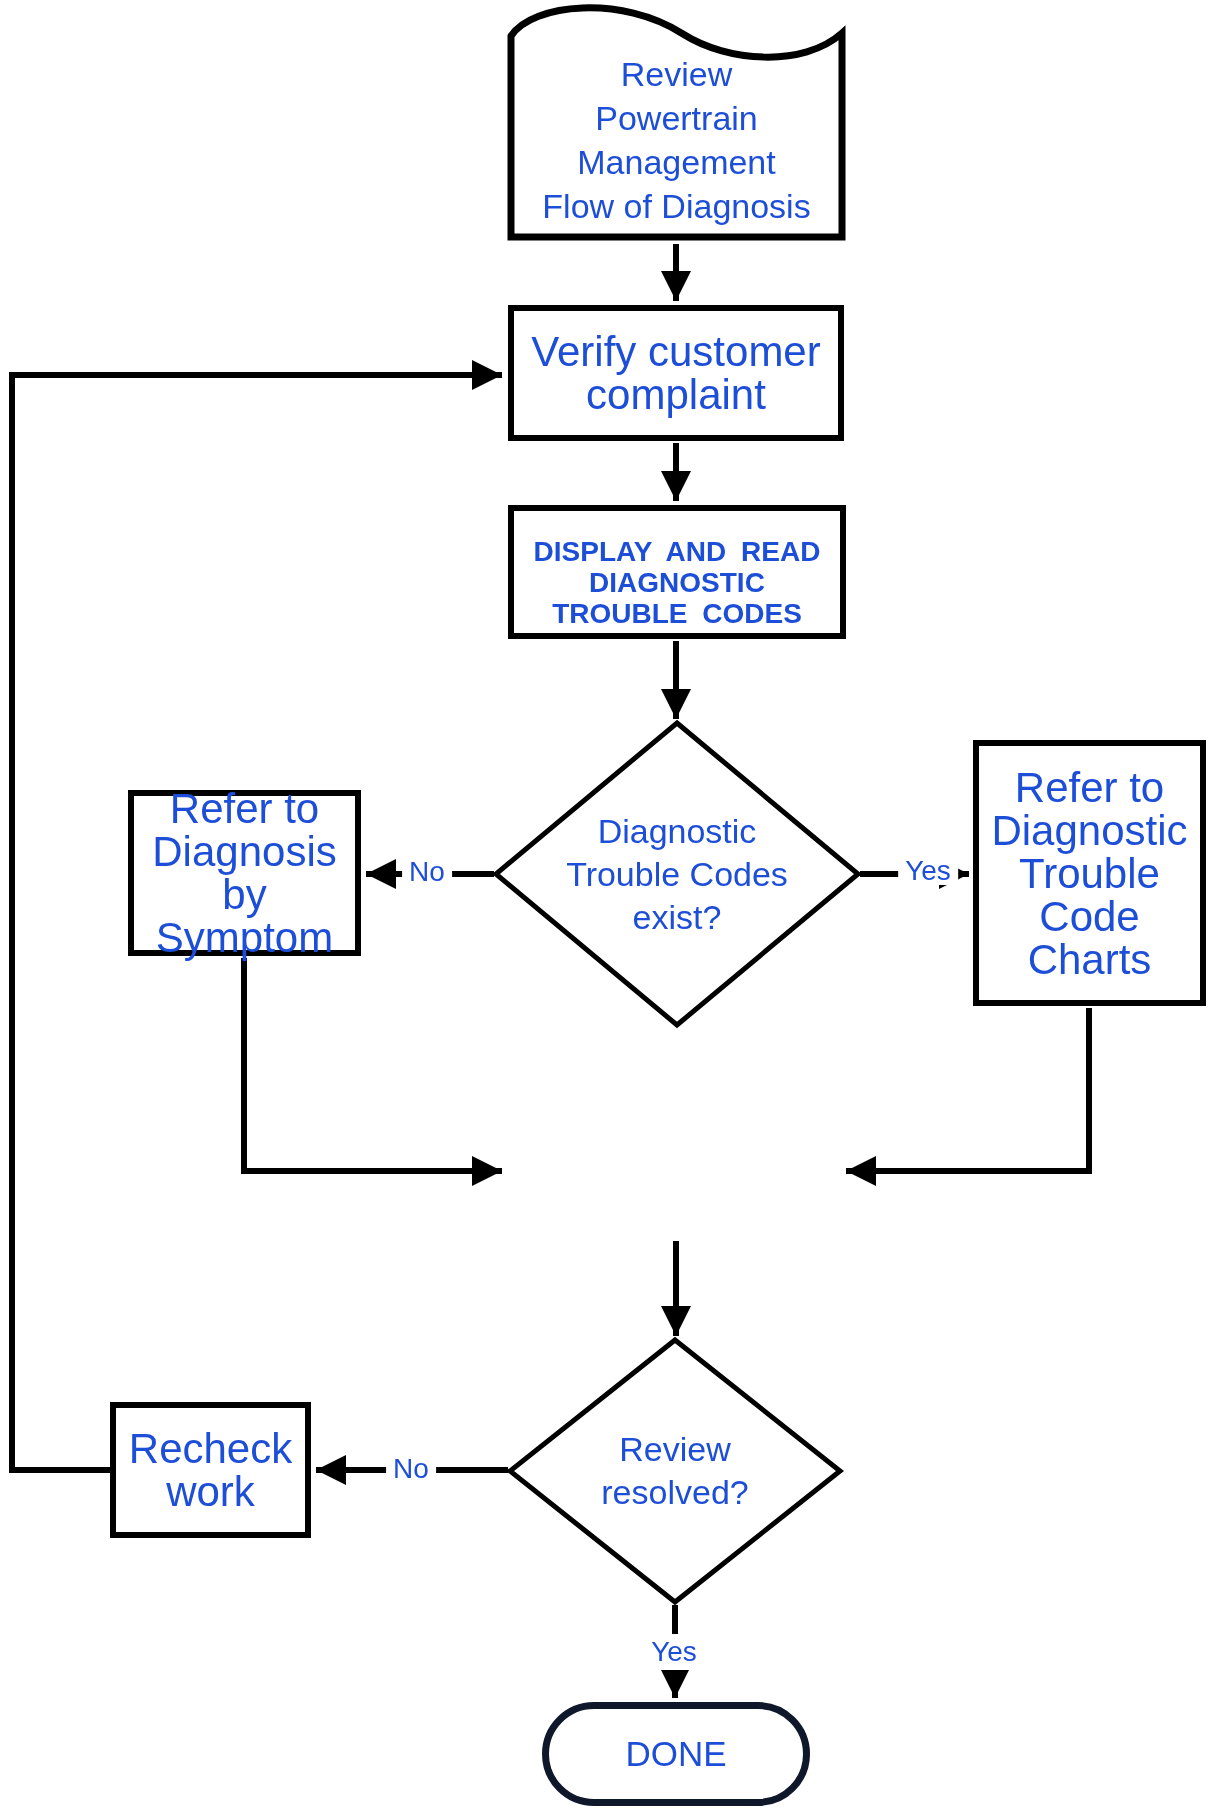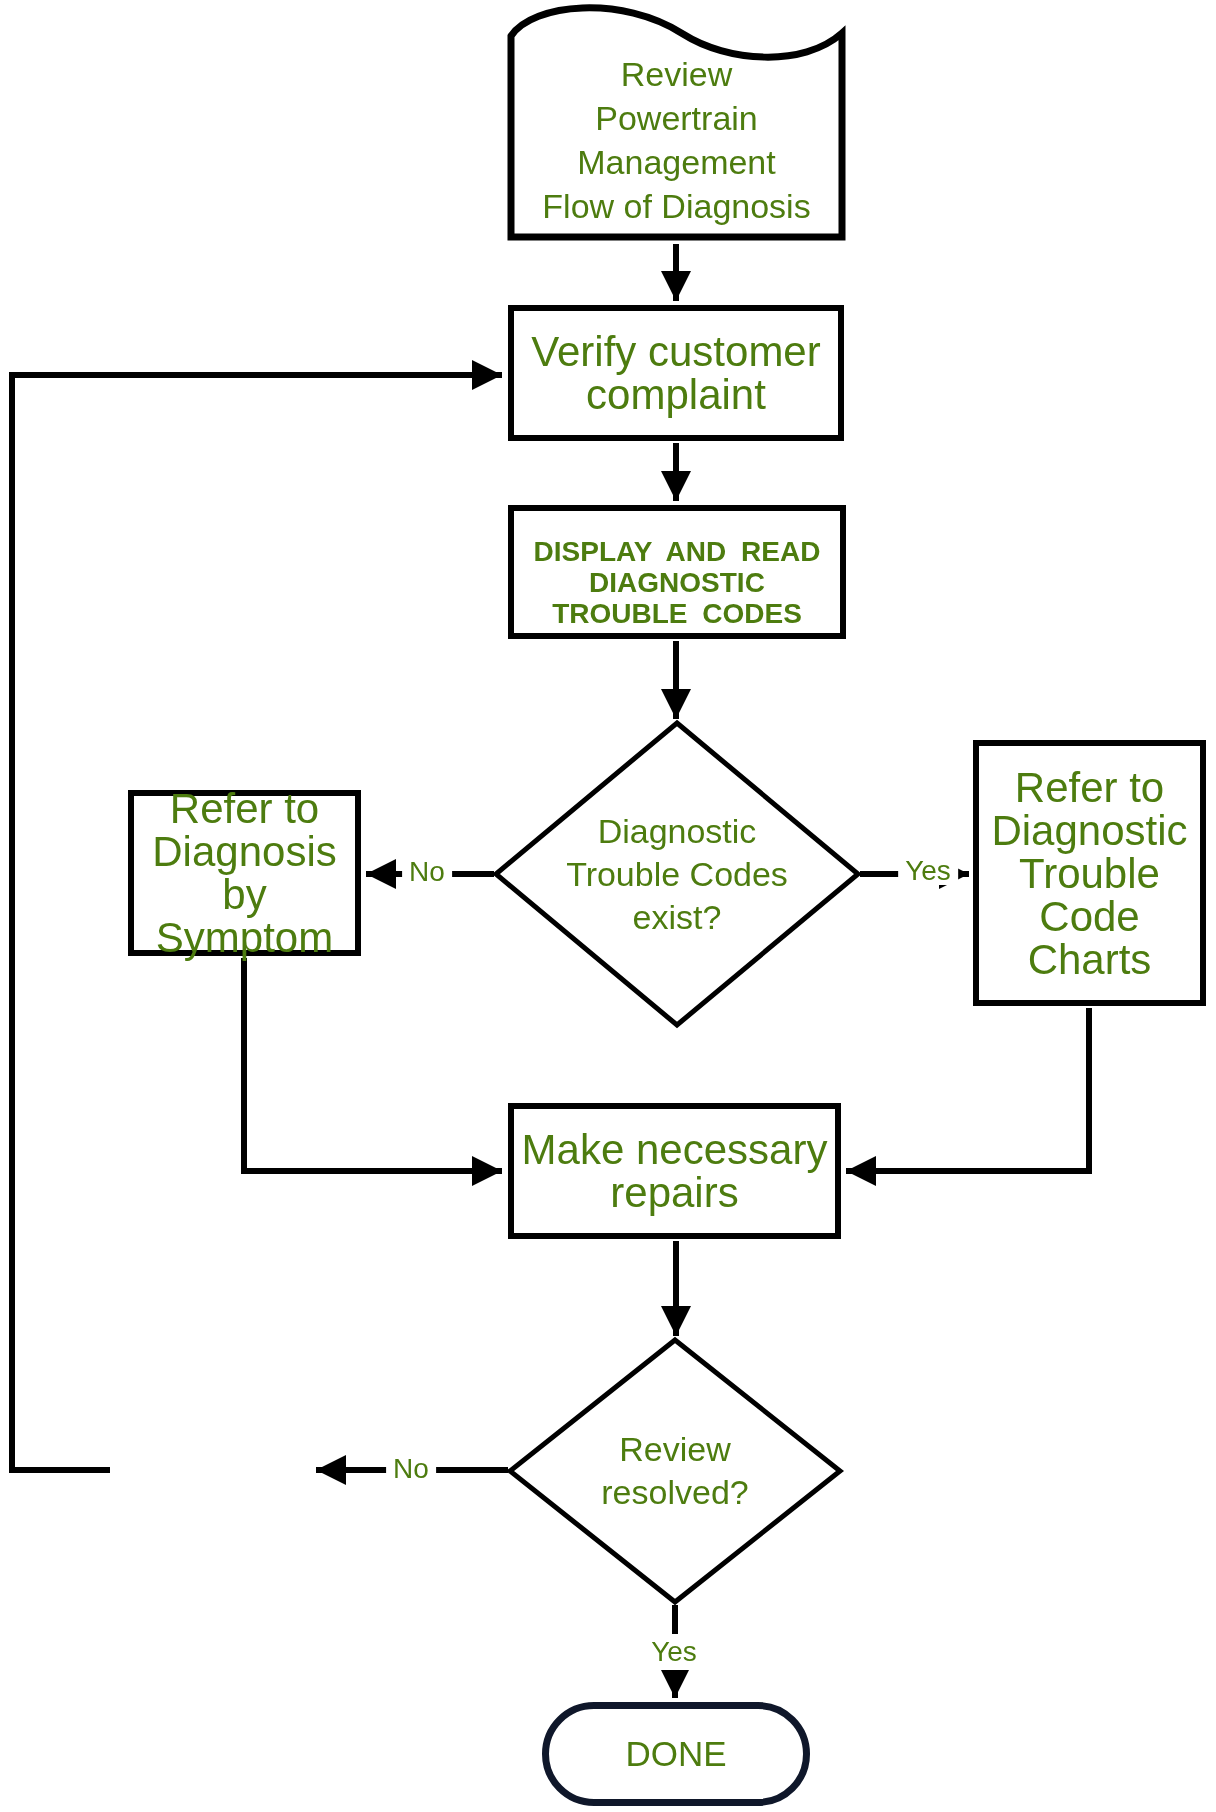--- a/index.html
+++ b/index.html
@@ -2,21 +2,21 @@
 <html><head>
 <meta charset="utf-8">
 <style>
   html, body { margin: 0; padding: 0; background: #ffffff; }
   #stage {
     position: relative;
     width: 1216px;
     height: 1812px;
     background: #ffffff;
     font-family: "Liberation Sans", sans-serif;
-    color: #4d7c0f;
+    color: #1d4ed8;
     overflow: hidden;
   }
   #wires {
     position: absolute;
     left: 0; top: 0;
     width: 1216px; height: 1812px;
   }
   .box {
     position: absolute;
     box-sizing: border-box;
@@ -120,23 +120,23 @@
 
   <div class="box" style="left:128px; top:790px; width:233px; height:166px;">Refer to
 Diagnosis by
 Symptom</div>
 
   <div class="box" style="left:973px; top:740px; width:233px; height:266px;">Refer to
 Diagnostic
 Trouble
 Code Charts</div>
 
-  <div class="box" style="left:508px; top:1103px; width:333px; height:136px;">Make necessary
-repairs</div>
 
+  <div class="box" style="left:110px; top:1402px; width:201px; height:136px;">Recheck
+work</div>
 
   <div class="diamond-label" style="left:496px; top:809px; width:362px; height:130px;">Diagnostic
 Trouble Codes
 exist?</div>
 
   <div class="diamond-label" style="left:510px; top:1428px; width:330px; height:86px;">Review
 resolved?</div>
 
   <span class="edge-label h" style="left:427px; top:872px;">No</span>
   <span class="edge-label h" style="left:928px; top:871px;">Yes</span>

